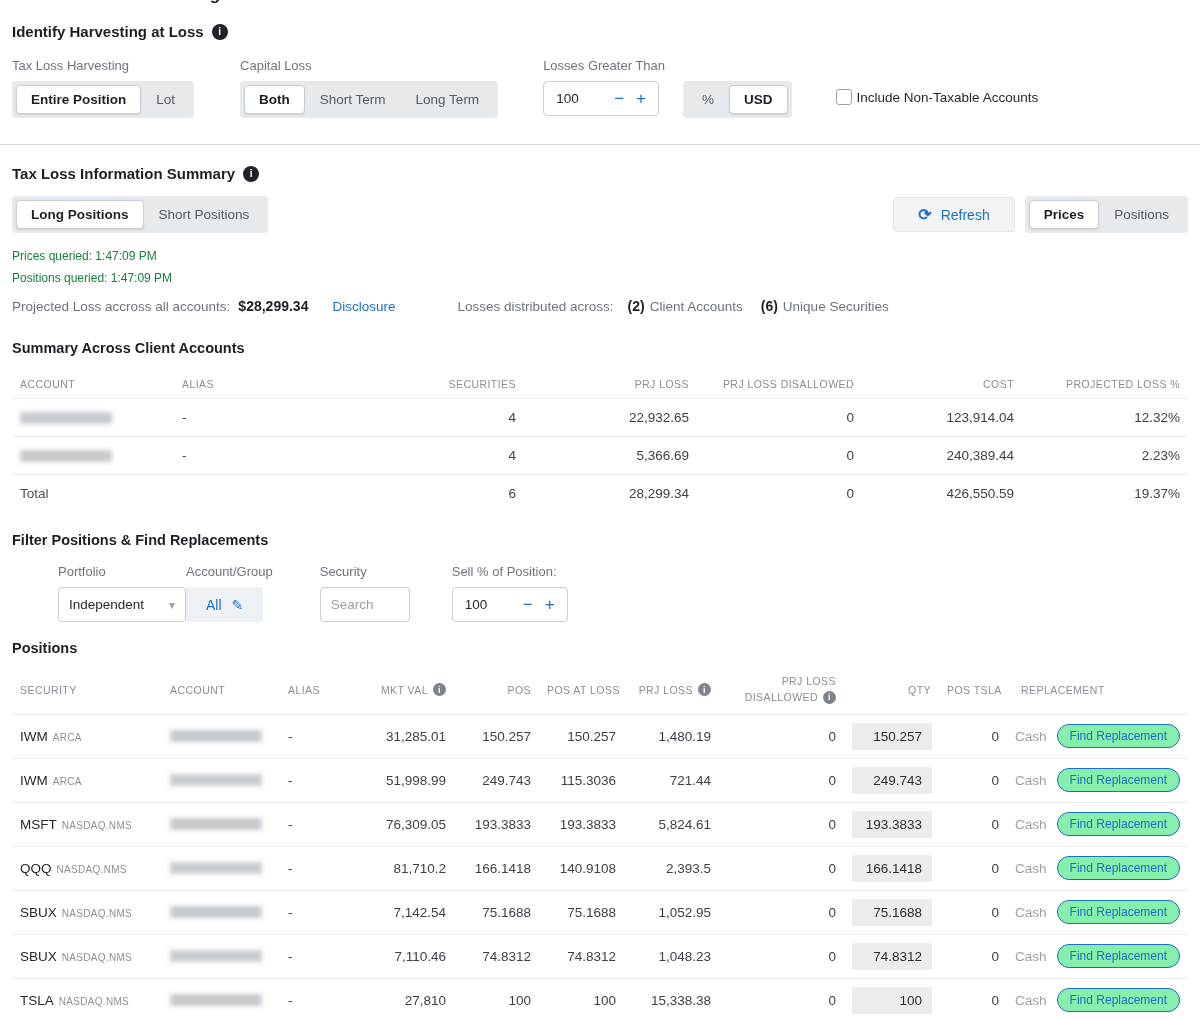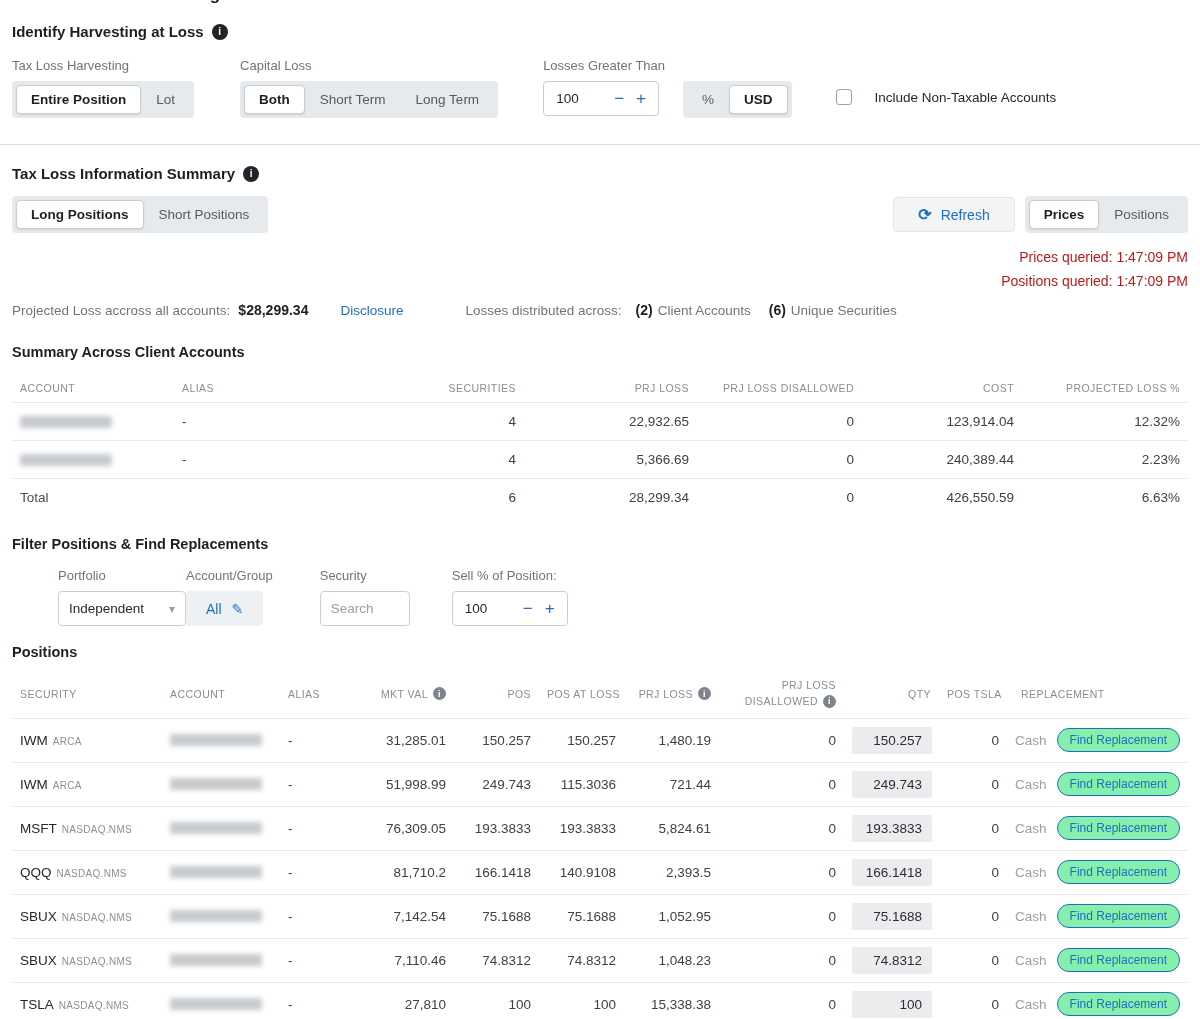--- a/index.html
+++ b/index.html
@@ -45,43 +45,43 @@
   .stepper {
     display: inline-flex; align-items: center; gap: 12px;
     border: 1px solid #c9ced3; border-radius: 4px; background: #fff;
     padding: 6px 12px; height: 35px;
   }
   .stepper input {
     width: 46px; border: none; outline: none; font: inherit; color: #25292e; background: transparent;
   }
   .step-btn { color: #1d6ec6; font-size: 17px; line-height: 1; cursor: pointer; user-select: none; }
 
-  .checkbox-wrap { display: flex; align-items: center; gap: 23px; margin-top: 31px; }
+  .checkbox-wrap { display: flex; align-items: center; gap: 5px; margin-top: 31px; }
   .checkbox { width: 16px; height: 16px; border: 1.5px solid #9aa1a7; border-radius: 3px; background: #fff; cursor: pointer; }
   .checkbox-label { color: #24282d; }
 
   .divider { border: none; border-top: 1px solid #d8dbde; margin: 26px -12px 0 -12px; }
 
   
   .tabs-row { display: flex; justify-content: space-between; align-items: center; margin-top: 14px; }
   .right-tools { display: flex; align-items: center; gap: 10px; }
   .refresh-btn {
     display: inline-flex; align-items: center; gap: 9px;
     background: #f2f4f6; border: 1px solid #e3e6e9; border-radius: 4px;
     padding: 7px 24px; color: #1d6ec6; font-size: 14px; cursor: pointer; height: 35px;
   }
   .refresh-icon { font-size: 16px; font-weight: bold; }
-  .queried { text-align: right; color: #b91c1c; font-size: 14px; margin-top: 8px; }
+  .queried { color: #15803d; font-size: 12px; margin-top: 8px; }
   .queried.first { margin-top: 16px; }
 
   .loss-line { display: flex; align-items: baseline; margin-top: 13px; white-space: nowrap; }
   .loss-line .gray { color: #6f757c; }
   .loss-line .strong { color: #1c2025; font-weight: bold; font-size: 14px; }
   .loss-line .val { margin-left: 8px; }
-  .link { color: #1d6ec6; text-decoration: none; cursor: pointer; margin-left: 32px; }
+  .link { color: #1d6ec6; text-decoration: none; cursor: pointer; margin-left: 24px; }
   .ml-lg { margin-left: 62px; }
   .ml-md { margin-left: 14px; }
   .ml-sm { margin-left: 5px; }
 
   
   table { width: 100%; border-collapse: collapse; table-layout: fixed; }
   th {
     font-size: 10.5px; font-weight: normal; color: #878e95; letter-spacing: 0.45px;
     padding: 8px 8px; vertical-align: middle; white-space: nowrap;
   }
@@ -279,21 +279,21 @@
           <td class="num">240,389.44</td>
           <td class="num">2.23%</td>
         </tr>
         <tr>
           <td style="color:#4a5055">Total</td>
           <td></td>
           <td class="num">6</td>
           <td class="num">28,299.34</td>
           <td class="num">0</td>
           <td class="num">426,550.59</td>
-          <td class="num">6.63%</td>
+          <td class="num">19.37%</td>
         </tr>
       </tbody>
     </table>
   </section>
 
   <section class="filters-section">
     <h3 class="sub-title">Filter Positions &amp; Find Replacements</h3>
     <div class="filters-row">
 
       <div style="margin-left:46px">

